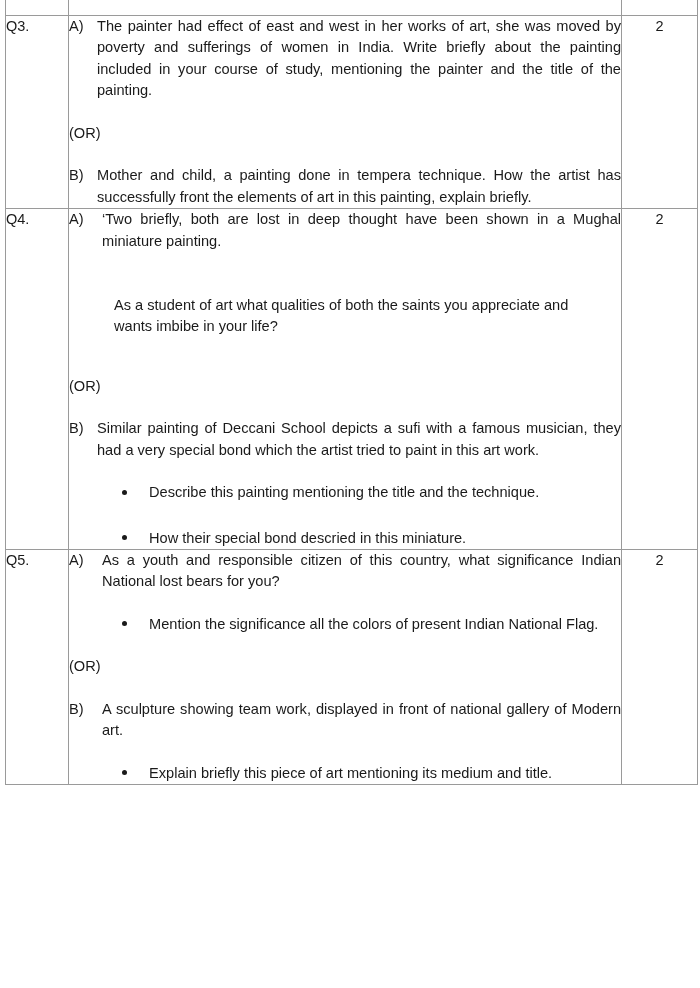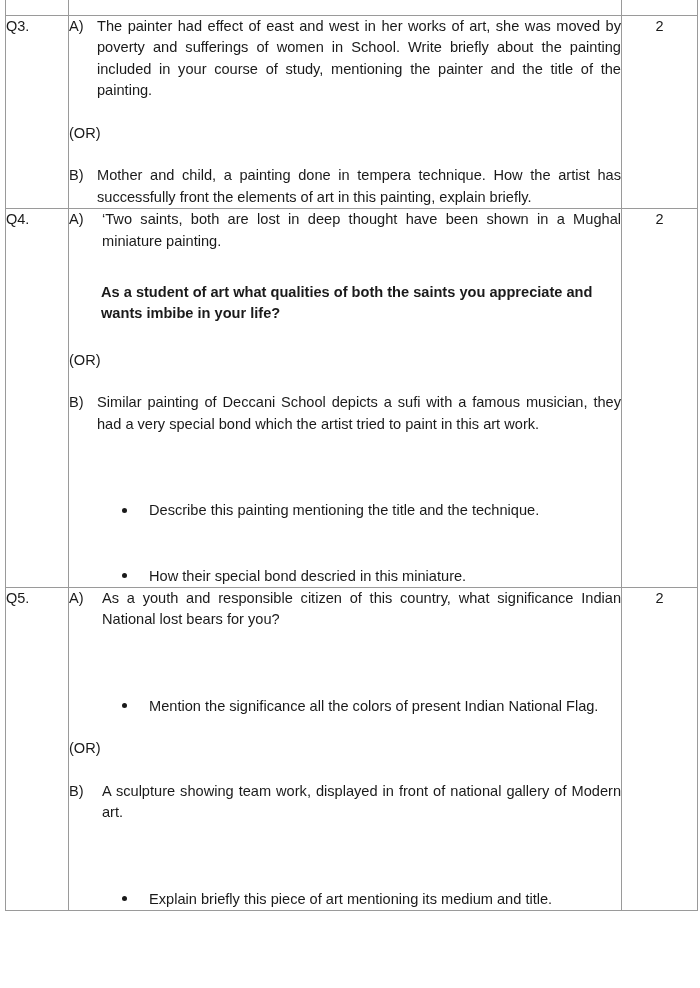--- a/index.html
+++ b/index.html
@@ -77,25 +77,24 @@
   .qpara > .lbl {
     position: absolute;
     left: 0;
     top: 0;
     width: 24px;
   }
   .qpara.wide { padding-left: 33px; }
   .qpara.wide > .lbl { width: 29px; }
 
   .plain {
-    margin: 4px;
+    margin: 17px;
     padding-left: 28px;
     text-align: justify;
     text-justify: inter-word;
-    font-weight: bold;
   }
   .plain.nj { text-align: left; }
 
   .orline {
     margin: 0;
     text-align: left;
     padding-right: 20px;
   }
   .gap-md { height: 21px; }
   .gap-lg { height: 26px; }
@@ -116,21 +115,21 @@
   .blist li + li { margin-top: 24px; }
   .blist li .bullet {
     position: absolute;
     left: 53px;
     top: 0.52em;
     width: 5px;
     height: 5px;
     border-radius: 50%;
     background: #1a1a1a;
   }
-  .blist li .btext { display: block; margin-top: 44px; }
+  .blist li .btext { display: block; }
   .blist.jst li .btext { text-align: justify; text-justify: inter-word; }
 </style>
 </head>
 <body>
 
 <div class="page">
 
   <table class="qtable">
     <colgroup>
       <col class="c-num">
@@ -145,21 +144,21 @@
           
         </td>
         <td class="marks-cell"></td>
       </tr>
 
       <tr>
         <td class="num-cell">Q3.</td>
         <td class="body-cell">
 
           <p class="qpara">
-            <span class="lbl">A)</span><span>The painter had effect of east and west in her works of art, she was moved by poverty and sufferings of women in School. Write briefly about the painting included in your course of study, mentioning the painter and the title of the painting.</span>
+            <span class="lbl">A)</span><span>The painter had effect of east and west in her works of art, she was moved by poverty and sufferings of women in India. Write briefly about the painting included in your course of study, mentioning the painter and the title of the painting.</span>
           </p>
 
           <div class="gap-md"></div>
 
           <p class="orline">(OR)</p>
 
           <div class="gap-md"></div>
 
           <p class="qpara">
             <span class="lbl">B)</span><span>Mother and child, a painting done in tempera technique. How the artist has successfully front the elements of art in this painting, explain briefly.</span>
@@ -167,21 +166,21 @@
 
         </td>
         <td class="marks-cell">2</td>
       </tr>
 
       <tr>
         <td class="num-cell">Q4.</td>
         <td class="body-cell">
 
           <p class="qpara wide">
-            <span class="lbl">A)</span><span>‘Two saints, both are lost in deep thought have been shown in a Mughal miniature painting.</span>
+            <span class="lbl">A)</span><span>‘Two briefly, both are lost in deep thought have been shown in a Mughal miniature painting.</span>
           </p>
 
           <div class="gap-lg"></div>
 
           <p class="plain nj">As a student of art what qualities of both the saints you appreciate and wants imbibe in your life?</p>
 
           <div class="gap-md"></div>
 
           <p class="orline">(OR)</p>
 

